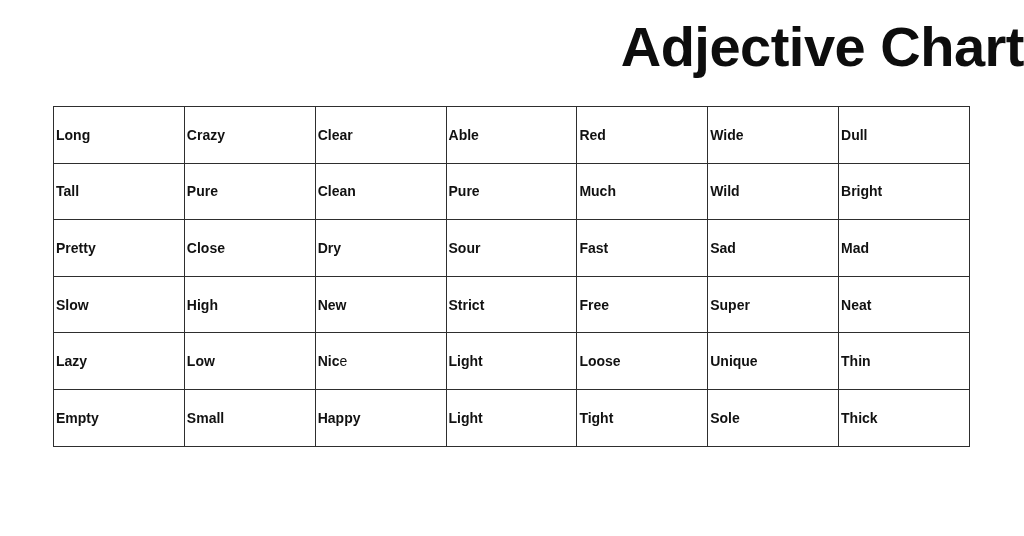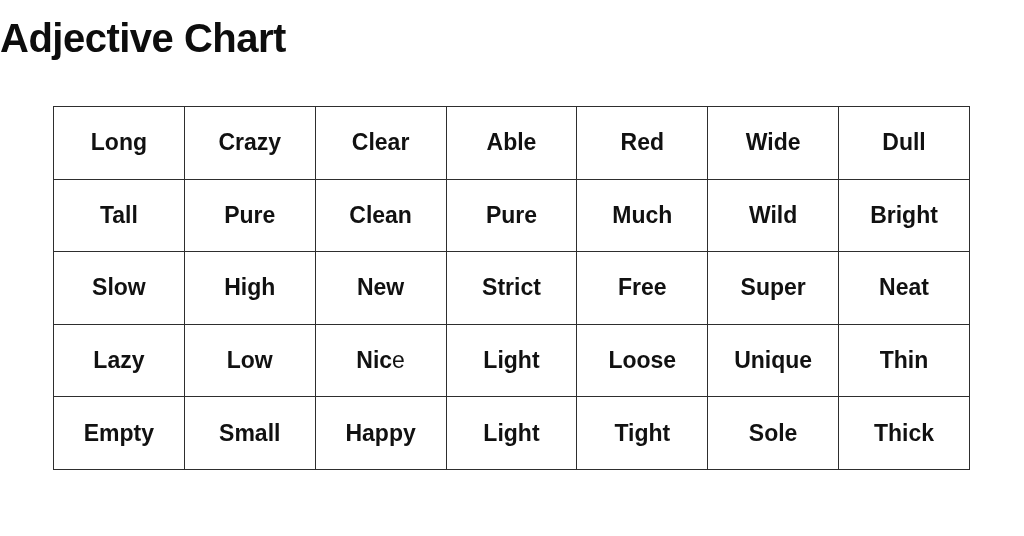--- a/index.html
+++ b/index.html
@@ -20,22 +20,22 @@
     width: 1024px;
     height: 536px;
     background: #ffffff;
     box-sizing: border-box;
   }
   .page-title {
     position: absolute;
     top: 16px;
     left: 0;
     width: 1024px;
-    text-align: left;
-    font-size: 40px;
+    text-align: right;
+    font-size: 56px;
     font-weight: 700;
     letter-spacing: -0.5px;
     line-height: 1.1;
     color: #0d0d0d;
     font-family: "Liberation Sans", sans-serif;
     white-space: nowrap;
   }
   .chart-wrap {
     position: absolute;
     left: 53px;
@@ -44,26 +44,25 @@
   }
   table.adjective-table {
     width: 917px;
     border-collapse: collapse;
     table-layout: fixed;
     background: #ffffff;
   }
   table.adjective-table td {
     border: 1.6px solid #2e2e2e;
     height: 55.6px;
-    text-align: center;
     vertical-align: middle;
-    font-size: 23px;
+    font-size: 14px;
     font-weight: 700;
     color: #111111;
-    padding: 8px 2px;
+    padding: 0 2px;
     background: #ffffff;
     font-family: "Liberation Sans", sans-serif;
     overflow: hidden;
     white-space: nowrap;
   }
   
   td .lightweight-tail {
     font-weight: 400;
   }
 </style>
@@ -89,20 +88,29 @@
           <tr>
             <td>Tall</td>
             <td>Pure</td>
             <td>Clean</td>
             <td>Pure</td>
             <td>Much</td>
             <td>Wild</td>
             <td>Bright</td>
           </tr>
           <tr>
+            <td>Pretty</td>
+            <td>Close</td>
+            <td>Dry</td>
+            <td>Sour</td>
+            <td>Fast</td>
+            <td>Sad</td>
+            <td>Mad</td>
+          </tr>
+          <tr>
             <td>Slow</td>
             <td>High</td>
             <td>New</td>
             <td>Strict</td>
             <td>Free</td>
             <td>Super</td>
             <td>Neat</td>
           </tr>
           <tr>
             <td>Lazy</td>

